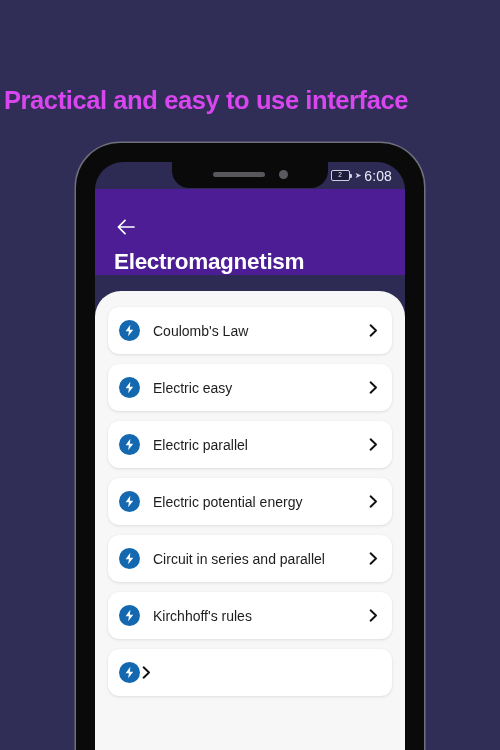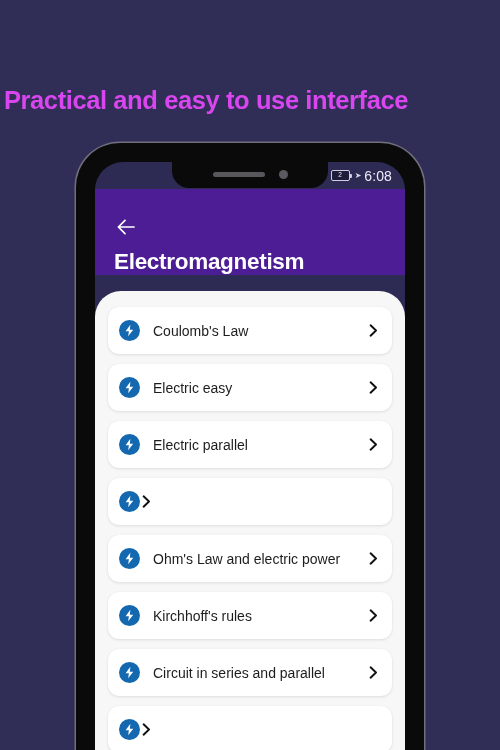--- a/index.html
+++ b/index.html
@@ -297,62 +297,50 @@
               </svg>
           </span>
         </div>
 
         <div class="topic-card">
           <span class="bolt-badge">
             <svg width="13" height="13" viewBox="0 0 24 24">
                 <path d="M13.6 1.5 4.8 13.2h6.1l-1.4 9.3 9.4-12.1h-6.3z" fill="#ffffff"></path>
               </svg>
           </span>
-          <span class="chevron">
-            <svg width="9" height="13" viewBox="0 0 9 13" fill="none">
-                <path d="M1.6 1.3 7 6.5l-5.4 5.2" stroke="#111111" stroke-width="1.9" stroke-linecap="round" stroke-linejoin="round"></path>
-              </svg>
-          </span>
-        </div>
-
-        <div class="topic-card">
-          <span class="bolt-badge">
-            <svg width="13" height="13" viewBox="0 0 24 24">
-                <path d="M13.6 1.5 4.8 13.2h6.1l-1.4 9.3 9.4-12.1h-6.3z" fill="#ffffff"></path>
-              </svg>
-          </span>
-          <span class="topic-label">Ohm's Law and electric power</span>
+          <span class="topic-label">Electric potential energy</span>
+          <span class="chevron">
+            <svg width="9" height="13" viewBox="0 0 9 13" fill="none">
+                <path d="M1.6 1.3 7 6.5l-5.4 5.2" stroke="#111111" stroke-width="1.9" stroke-linecap="round" stroke-linejoin="round"></path>
+              </svg>
+          </span>
+        </div>
+
+
+        <div class="topic-card">
+          <span class="bolt-badge">
+            <svg width="13" height="13" viewBox="0 0 24 24">
+                <path d="M13.6 1.5 4.8 13.2h6.1l-1.4 9.3 9.4-12.1h-6.3z" fill="#ffffff"></path>
+              </svg>
+          </span>
+          <span class="topic-label">Circuit in series and parallel</span>
           <span class="chevron">
             <svg width="9" height="13" viewBox="0 0 9 13" fill="none">
                 <path d="M1.6 1.3 7 6.5l-5.4 5.2" stroke="#111111" stroke-width="1.9" stroke-linecap="round" stroke-linejoin="round"></path>
               </svg>
           </span>
         </div>
 
         <div class="topic-card">
           <span class="bolt-badge">
             <svg width="13" height="13" viewBox="0 0 24 24">
                 <path d="M13.6 1.5 4.8 13.2h6.1l-1.4 9.3 9.4-12.1h-6.3z" fill="#ffffff"></path>
               </svg>
           </span>
           <span class="topic-label">Kirchhoff's rules</span>
-          <span class="chevron">
-            <svg width="9" height="13" viewBox="0 0 9 13" fill="none">
-                <path d="M1.6 1.3 7 6.5l-5.4 5.2" stroke="#111111" stroke-width="1.9" stroke-linecap="round" stroke-linejoin="round"></path>
-              </svg>
-          </span>
-        </div>
-
-        <div class="topic-card">
-          <span class="bolt-badge">
-            <svg width="13" height="13" viewBox="0 0 24 24">
-                <path d="M13.6 1.5 4.8 13.2h6.1l-1.4 9.3 9.4-12.1h-6.3z" fill="#ffffff"></path>
-              </svg>
-          </span>
-          <span class="topic-label">Circuit in series and parallel</span>
           <span class="chevron">
             <svg width="9" height="13" viewBox="0 0 9 13" fill="none">
                 <path d="M1.6 1.3 7 6.5l-5.4 5.2" stroke="#111111" stroke-width="1.9" stroke-linecap="round" stroke-linejoin="round"></path>
               </svg>
           </span>
         </div>
 
         <div class="topic-card">
           <span class="bolt-badge">
             <svg width="13" height="13" viewBox="0 0 24 24">

